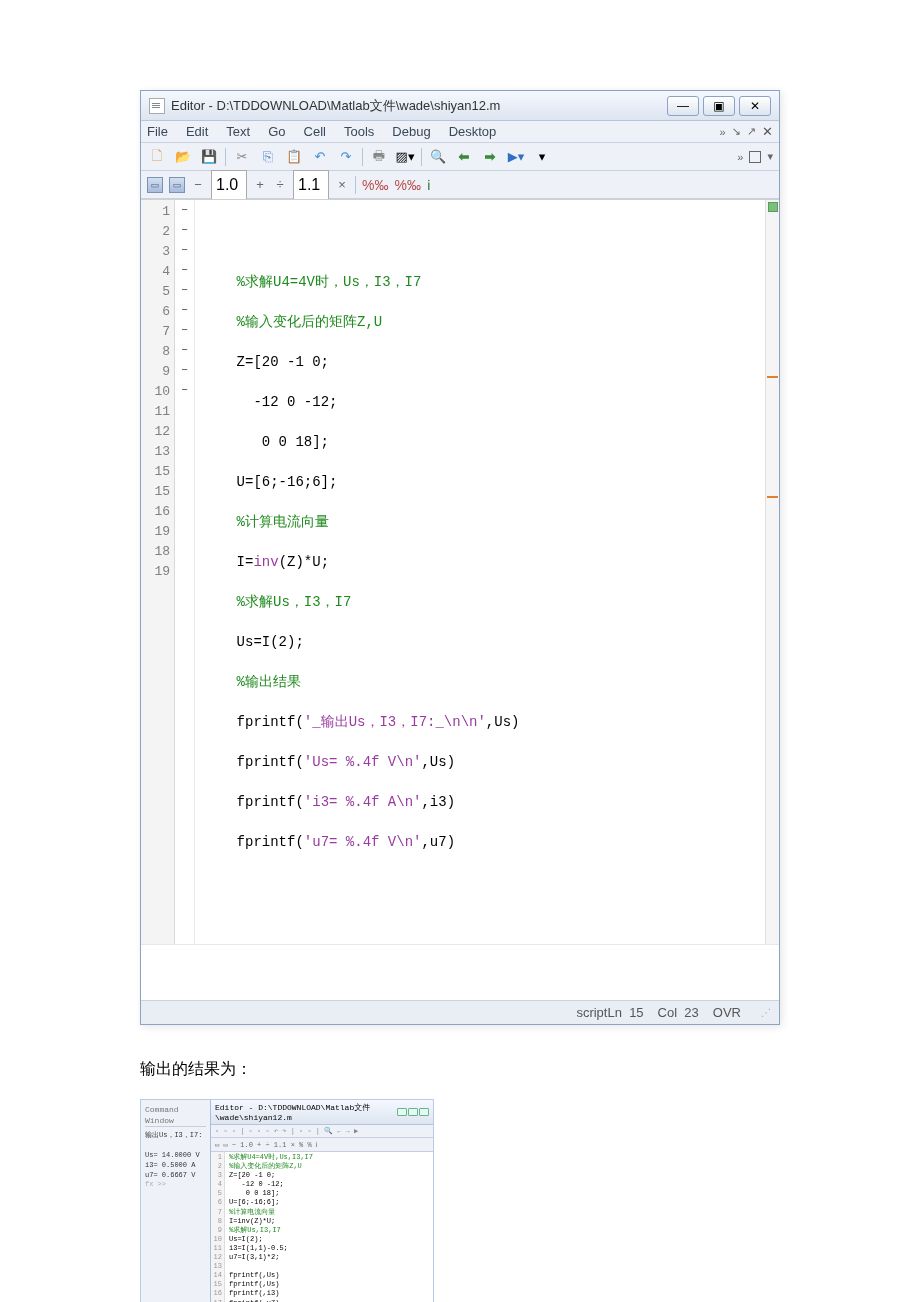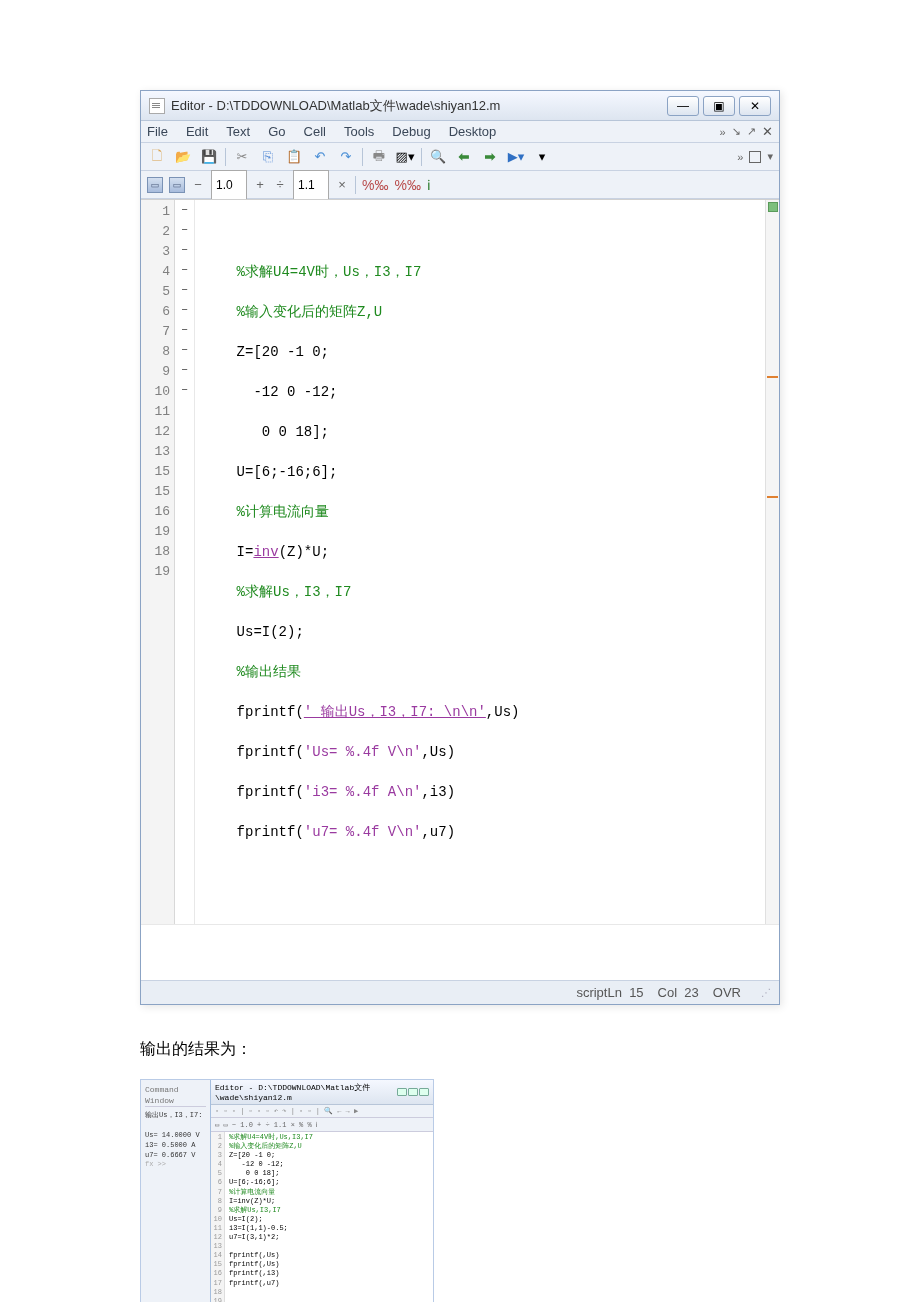--- a/index.html
+++ b/index.html
@@ -98,21 +98,21 @@
     .cell-icon1, .cell-icon2 {
       width:16px; height:16px;
       border:1px solid #7a92b5;
       background: linear-gradient(#d4e0f0,#a8bcdc);
       display:flex; align-items:center; justify-content:center;
       font-size:9px; color:#4a5a7a;
     }
     .numbox {
       width: 36px; height:30px;
       border:1px solid #aaa; background:#fff;
-      font-size:12px; padding:0 4px;
+      font-size:16px; padding:0 4px;
       display:flex; align-items:center;
     }
     .op { color:#666; font-size:13px; width:14px; text-align:center;}
     .pct-icon{ color:#b84a4a; font-size:14px;}
     .help-icon{ color:#2a7a2a; font-size:14px;}
     .code-area {
       display:flex;
       background:#fff;
       position:relative;
       font-family: "Courier New", monospace;
@@ -132,27 +132,27 @@
     .fold-col {
       width:20px;
       border-right:1px solid #e8e8e8;
       text-align:center;
       color:#555;
       font-size:12px;
       line-height:20px;
     }
     .code {
       flex:1;
-      padding: 2px 8px;
+      padding: 12px 8px;
       line-height:20px;
       white-space:pre;
     }
     .code .comment { color:#1f8a1f;}
     .code .string { color:#9a3aa0;}
-    .code .underline { text-decoration: underline; color:#9a3aa0;}
+    .code .underline { color:#9a3aa0;}
     .right-strip {
       width:14px;
       background:#f5f5f5;
       border-left:1px solid #e0e0e0;
       position:relative;
     }
     .marker-green {
       position:absolute; top:2px; left:2px; width:10px; height:10px;
       background:#7cbf7c; border:1px solid #5a9a5a;
     }

